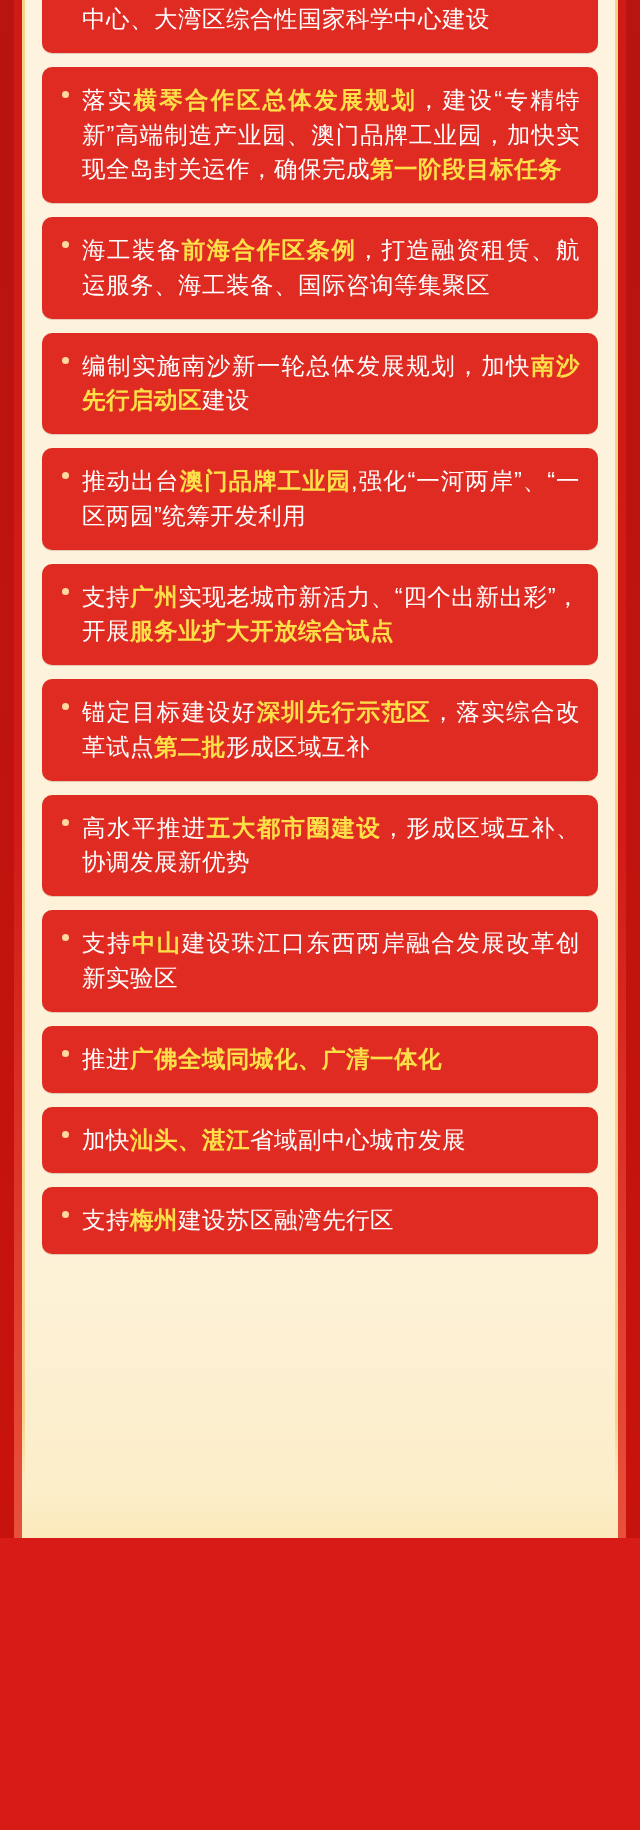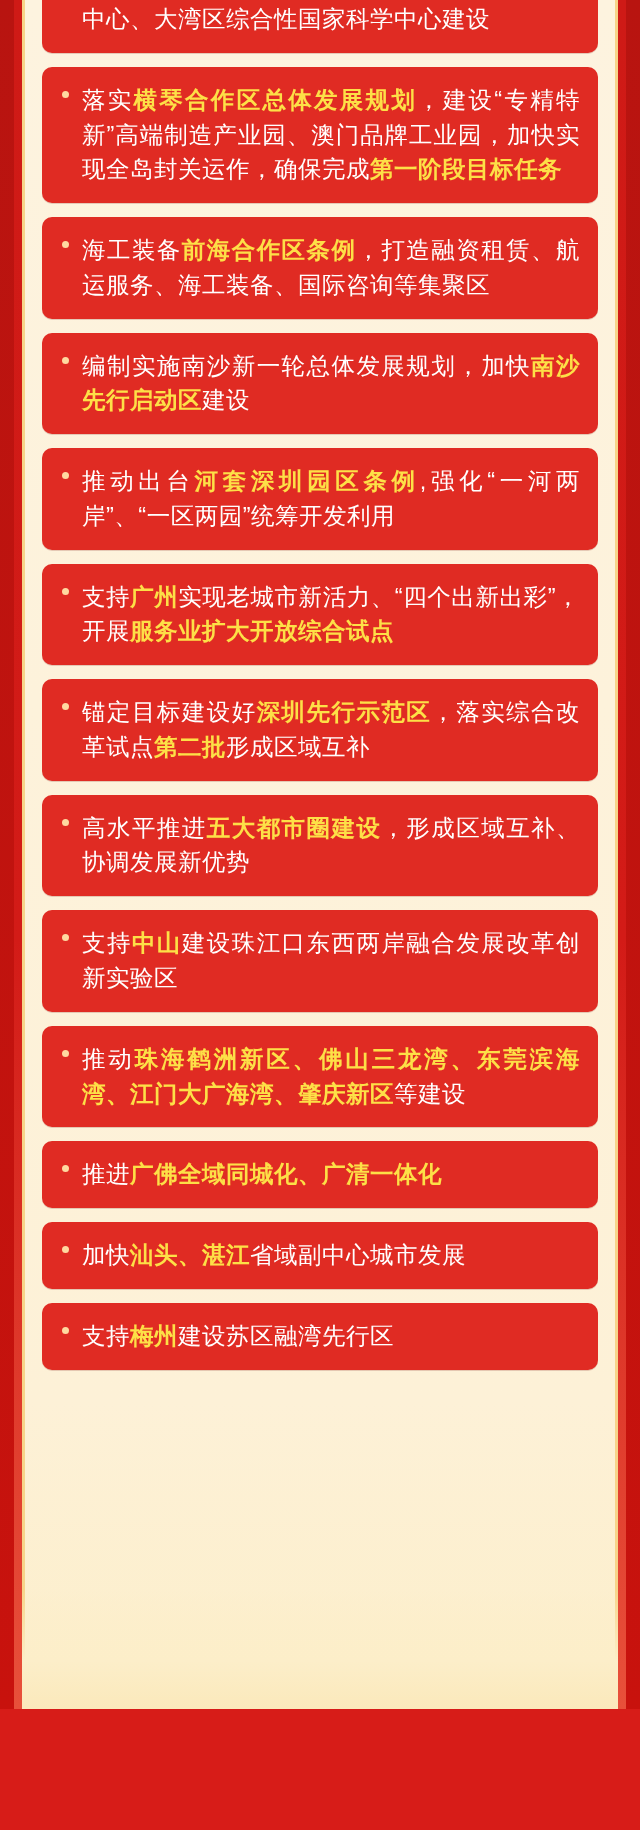--- a/index.html
+++ b/index.html
@@ -5,21 +5,21 @@
   * { box-sizing: border-box; }
   html, body {
     margin: 0;
     padding: 0;
     background: #d71c18;
     font-family: "Liberation Sans", "DejaVu Sans", sans-serif;
   }
   #page {
     position: relative;
     width: 640px;
-    height: 1709px;
+    height: 1538px;
     margin: 0 auto;
     background: linear-gradient(180deg, #cf1a16 0%, #d31b17 55%, #e8503a 100%);
     overflow: hidden;
   }
   
   .rail {
     position: absolute;
     top: 0;
     bottom: 0;
     width: 14px;
@@ -93,25 +93,24 @@
 <div id="page">
   <div class="rail left"></div>
   <div class="rail right"></div>
   <div class="inner-panel"></div>
 
   <div class="content" id="list">
       <div class="card first"><span class="tx">中心、大湾区综合性国家科学中心建设</span></div>
       <div class="card"><span class="bullet"></span><span class="tx">落实</span><span class="hl">横琴合作区总体发展规划</span><span class="tx">，建设“专精特新”高端制造产业园、澳门品牌工业园，加快实现全岛封关运作，确保完成</span><span class="hl">第一阶段目标任务</span></div>
       <div class="card"><span class="bullet"></span><span class="tx">海工装备</span><span class="hl">前海合作区条例</span><span class="tx">，打造融资租赁、航运服务、海工装备、国际咨询等集聚区</span></div>
       <div class="card"><span class="bullet"></span><span class="tx">编制实施南沙新一轮总体发展规划，加快</span><span class="hl">南沙先行启动区</span><span class="tx">建设</span></div>
-      <div class="card"><span class="bullet"></span><span class="tx">推动出台</span><span class="hl">河套深圳园区条例</span><span class="tx">,强化“一河两岸”、“一区两园”统筹开发利用</span></div>
+      <div class="card"><span class="bullet"></span><span class="tx">推动出台</span><span class="hl">澳门品牌工业园</span><span class="tx">,强化“一河两岸”、“一区两园”统筹开发利用</span></div>
       <div class="card"><span class="bullet"></span><span class="tx">支持</span><span class="hl">广州</span><span class="tx">实现老城市新活力、“四个出新出彩”，开展</span><span class="hl">服务业扩大开放综合试点</span></div>
       <div class="card"><span class="bullet"></span><span class="tx">锚定目标建设好</span><span class="hl">深圳先行示范区</span><span class="tx">，落实综合改革试点</span><span class="hl">第二批</span><span class="tx">形成区域互补</span></div>
       <div class="card"><span class="bullet"></span><span class="tx">高水平推进</span><span class="hl">五大都市圈建设</span><span class="tx">，形成区域互补、协调发展新优势</span></div>
       <div class="card"><span class="bullet"></span><span class="tx">支持</span><span class="hl">中山</span><span class="tx">建设珠江口东西两岸融合发展改革创新实验区</span></div>
-      <div class="card"><span class="bullet"></span><span class="tx">推动</span><span class="hl">珠海鹤洲新区、佛山三龙湾、东莞滨海湾、江门大广海湾、肇庆新区</span><span class="tx">等建设</span></div>
       <div class="card"><span class="bullet"></span><span class="tx">推进</span><span class="hl">广佛全域同城化、广清一体化</span></div>
       <div class="card"><span class="bullet"></span><span class="tx">加快</span><span class="hl">汕头、湛江</span><span class="tx">省域副中心城市发展</span></div>
       <div class="card"><span class="bullet"></span><span class="tx">支持</span><span class="hl">梅州</span><span class="tx">建设苏区融湾先行区</span></div>
     </div>
 
   <div class="bottom-fade"></div>
 </div>
 
 </body></html>

